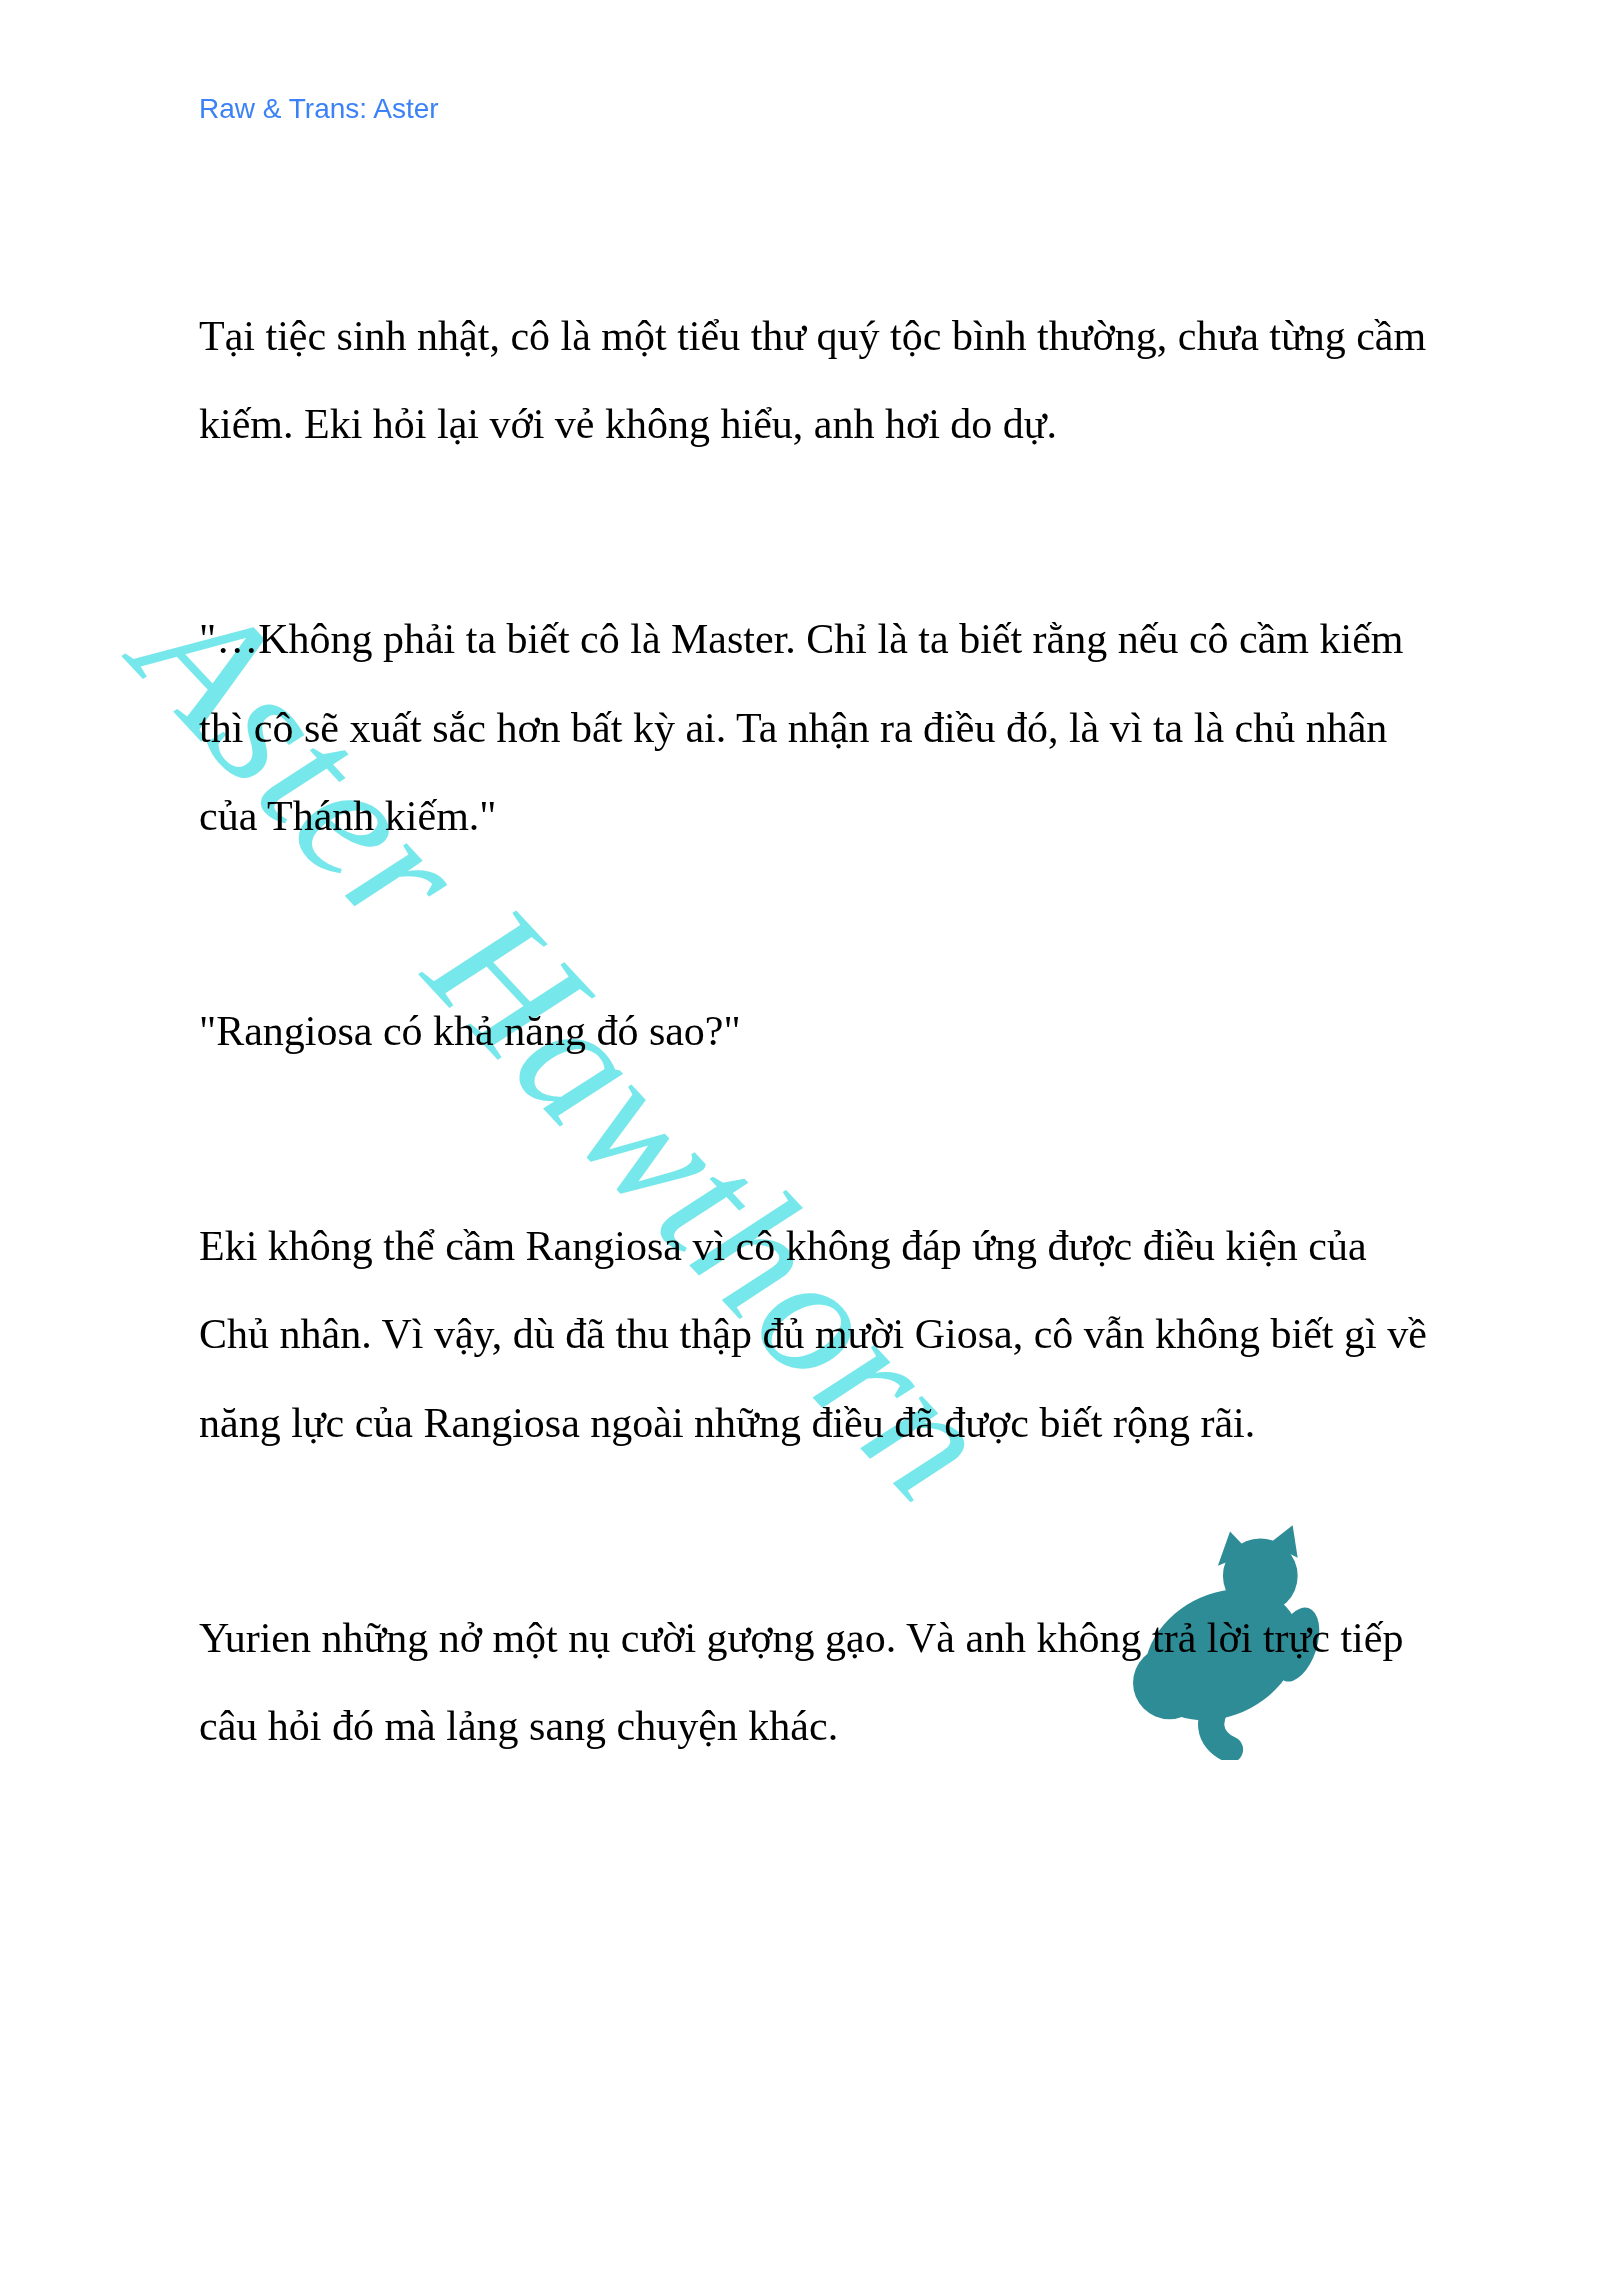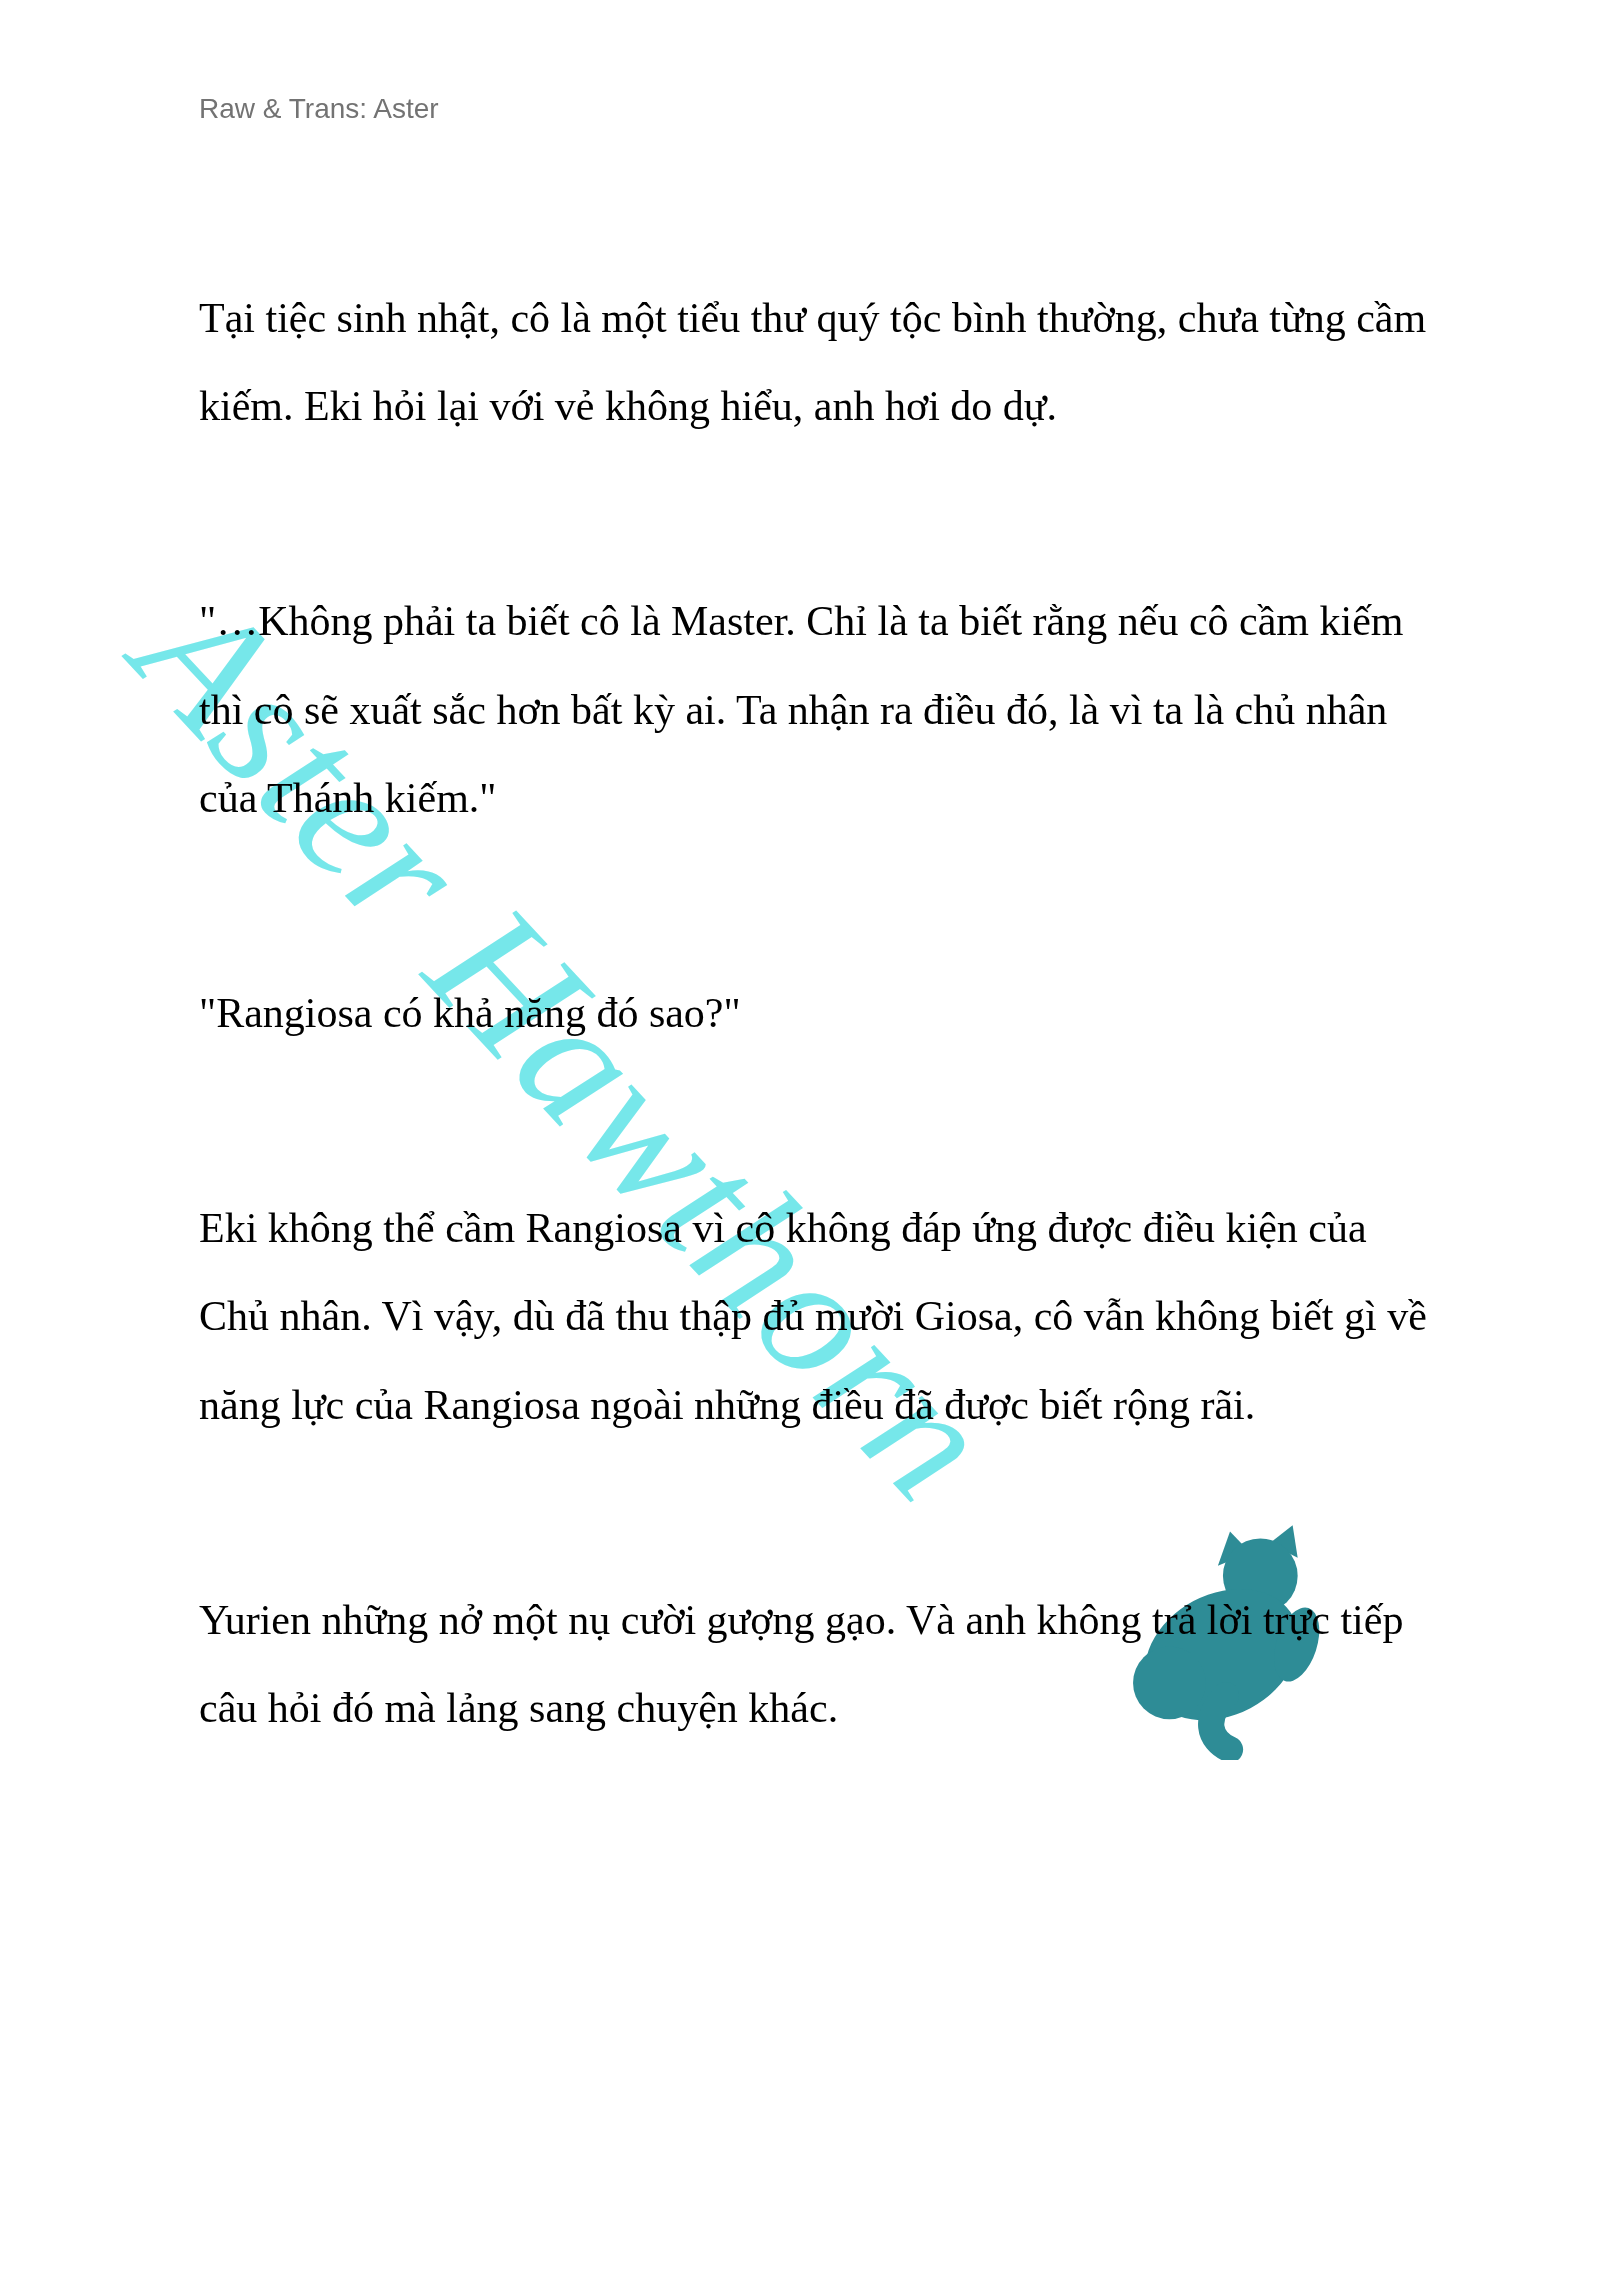--- a/index.html
+++ b/index.html
@@ -14,21 +14,21 @@
     background: #ffffff;
     overflow: hidden;
     font-family: "Liberation Serif", "DejaVu Serif", serif;
   }
   .header {
     position: absolute;
     left: 199px;
     top: 93px;
     font-family: "Liberation Sans", "DejaVu Sans", sans-serif;
     font-size: 28px;
-    color: #737373;
+    color: #3b82f6;
     z-index: 3;
     white-space: nowrap;
   }
   .watermark {
     position: absolute;
     left: 245px;
     top: 554px;
     transform-origin: 0 0;
     transform: rotate(47deg);
     font-family: "Liberation Serif", "DejaVu Serif", serif;
@@ -43,21 +43,21 @@
     position: absolute;
     left: 1129px;
     top: 1525px;
     width: 202px;
     height: 235px;
     z-index: 1;
   }
   .content {
     position: absolute;
     left: 199px;
-    top: 274px;
+    top: 292px;
     width: 1230px;
     z-index: 2;
   }
   .content p {
     margin: 0 0 127px 0;
     font-size: 42px;
     line-height: 2.1;
     color: #000000;
     text-align: left;
   }

